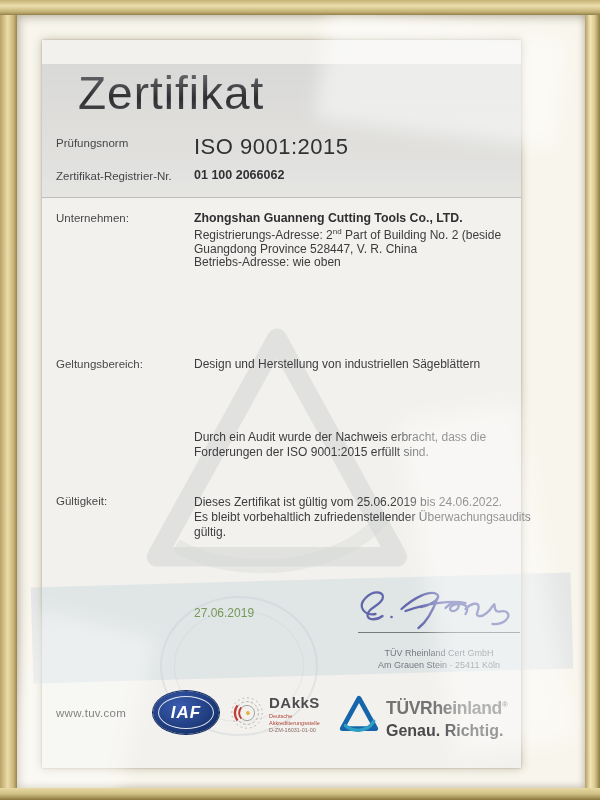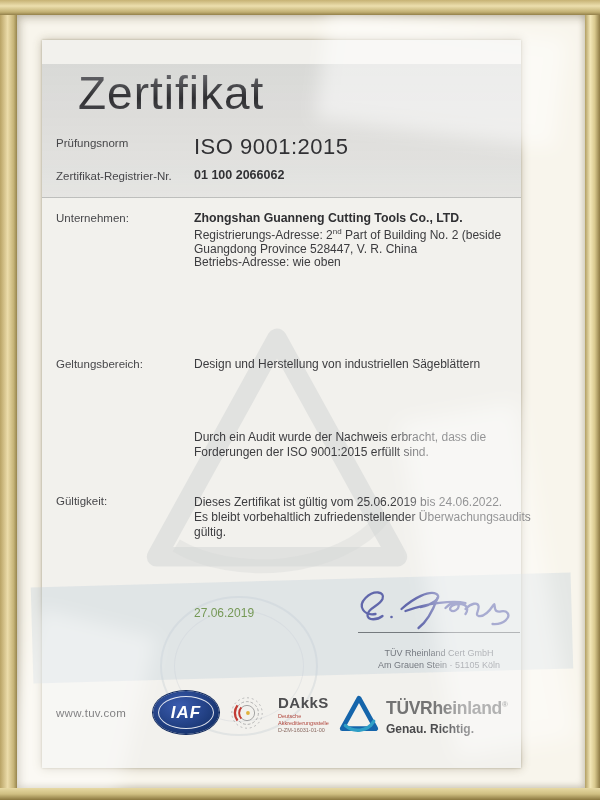--- a/index.html
+++ b/index.html
@@ -61,30 +61,30 @@
   .website { position:absolute; left:14px; top:667px; font-size:11.5px; letter-spacing:.3px; color:#2d2d2f; }
 
   .iaf { position:absolute; left:111px; top:651px; width:66px; height:43px; border-radius:50%;
          background:radial-gradient(ellipse at 40% 35%, #3b5cb0, #16336e 75%);
          display:flex; align-items:center; justify-content:center;
          box-shadow:0 0 0 1px #11295c; }
   .iaf::before { content:""; position:absolute; inset:5px; border:1.5px solid rgba(255,255,255,.85); border-radius:50%; }
   .iaf-text { color:#fff; font-weight:bold; font-size:17px; letter-spacing:1px; font-style:italic;text-align:right; }
 
   .dakks { position:absolute; left:186px; top:654px; display:flex; }
-  .dakks-text { margin-left:12px; }
+  .dakks-text { margin-left:3px; }
   .dakks-name { font-size:15px; font-weight:bold; color:#4e4e50; letter-spacing:.5px; }
   .dakks-sub  { font-size:5.5px; line-height:7px; color:#b0443a; margin-top:2px; }
   .dakks-id   { font-size:5.5px; color:#8a6a62; }
 
   .tuv-logo { position:absolute; left:296px; top:654px; }
   .tuv-text { position:absolute; left:344px; top:658px; }
   .tuv-brand { font-size:17.5px; font-weight:bold; color:#737373; letter-spacing:-.3px; }
   .tuv-brand sup { font-size:8px; }
-  .tuv-slogan { font-size:12px; font-weight:bold; color:#4a4a4c; margin-top:3px; }
+  .tuv-slogan { font-size:16px; font-weight:bold; color:#4a4a4c; margin-top:3px; }
 
   
   .wm-triangle { position:absolute; left:95px; top:280px; z-index:1; opacity:.5; }
   .wm-seal { position:absolute; left:118px; top:556px; width:158px; height:140px; border-radius:50%;
              border:2px solid rgba(130,150,170,.14); z-index:1; }
   .wm-seal::before { content:""; position:absolute; inset:12px; border-radius:50%;
                      border:1px solid rgba(130,150,170,.12); }
 
   .glare { position:absolute; pointer-events:none; }
   .glare-tr { right:-40px; top:-16px; width:240px; height:110px; z-index:5;
@@ -162,21 +162,21 @@
             <path d="M34 36 C22 38 16 28 24 20 C32 12 44 13 41 21 C38 28 26 30 26 37 C26 43 36 42 41 38"></path>
             <circle cx="50" cy="39" r="1.3" fill="#2e3192" stroke="none"></circle>
             <path d="M60 31 C72 20 88 12 95 16 C101 20 90 27 79 29 M64 33 C86 25 112 22 124 25"></path>
             <path d="M96 20 C92 31 85 44 77 50"></path>
             <path d="M104 30 C110 24 116 23 117 27 C118 31 112 35 109 32 C107 29 113 25 120 26 C126 27 127 32 124 36 M124 31 C130 25 136 24 137 28 C138 32 133 37 137 38 C142 39 148 33 152 27 C154 24 152 31 155 33 C158 35 163 31 166 35 C169 39 163 47 151 46"></path>
           </g>
         </svg>
         <div class="sig-line"></div>
         <div class="issuer">
           <div>TÜV Rheinland Cert GmbH</div>
-          <div>Am Grauen Stein · 51105 Köln</div>
+          <div>Am Grauen Stein · 25411 Köln</div>
         </div>
       </div>
 
       <div class="website">www.tuv.com</div>
 
       <div class="iaf">
         <span class="iaf-text">IAF</span>
       </div>
 
       <div class="dakks">

